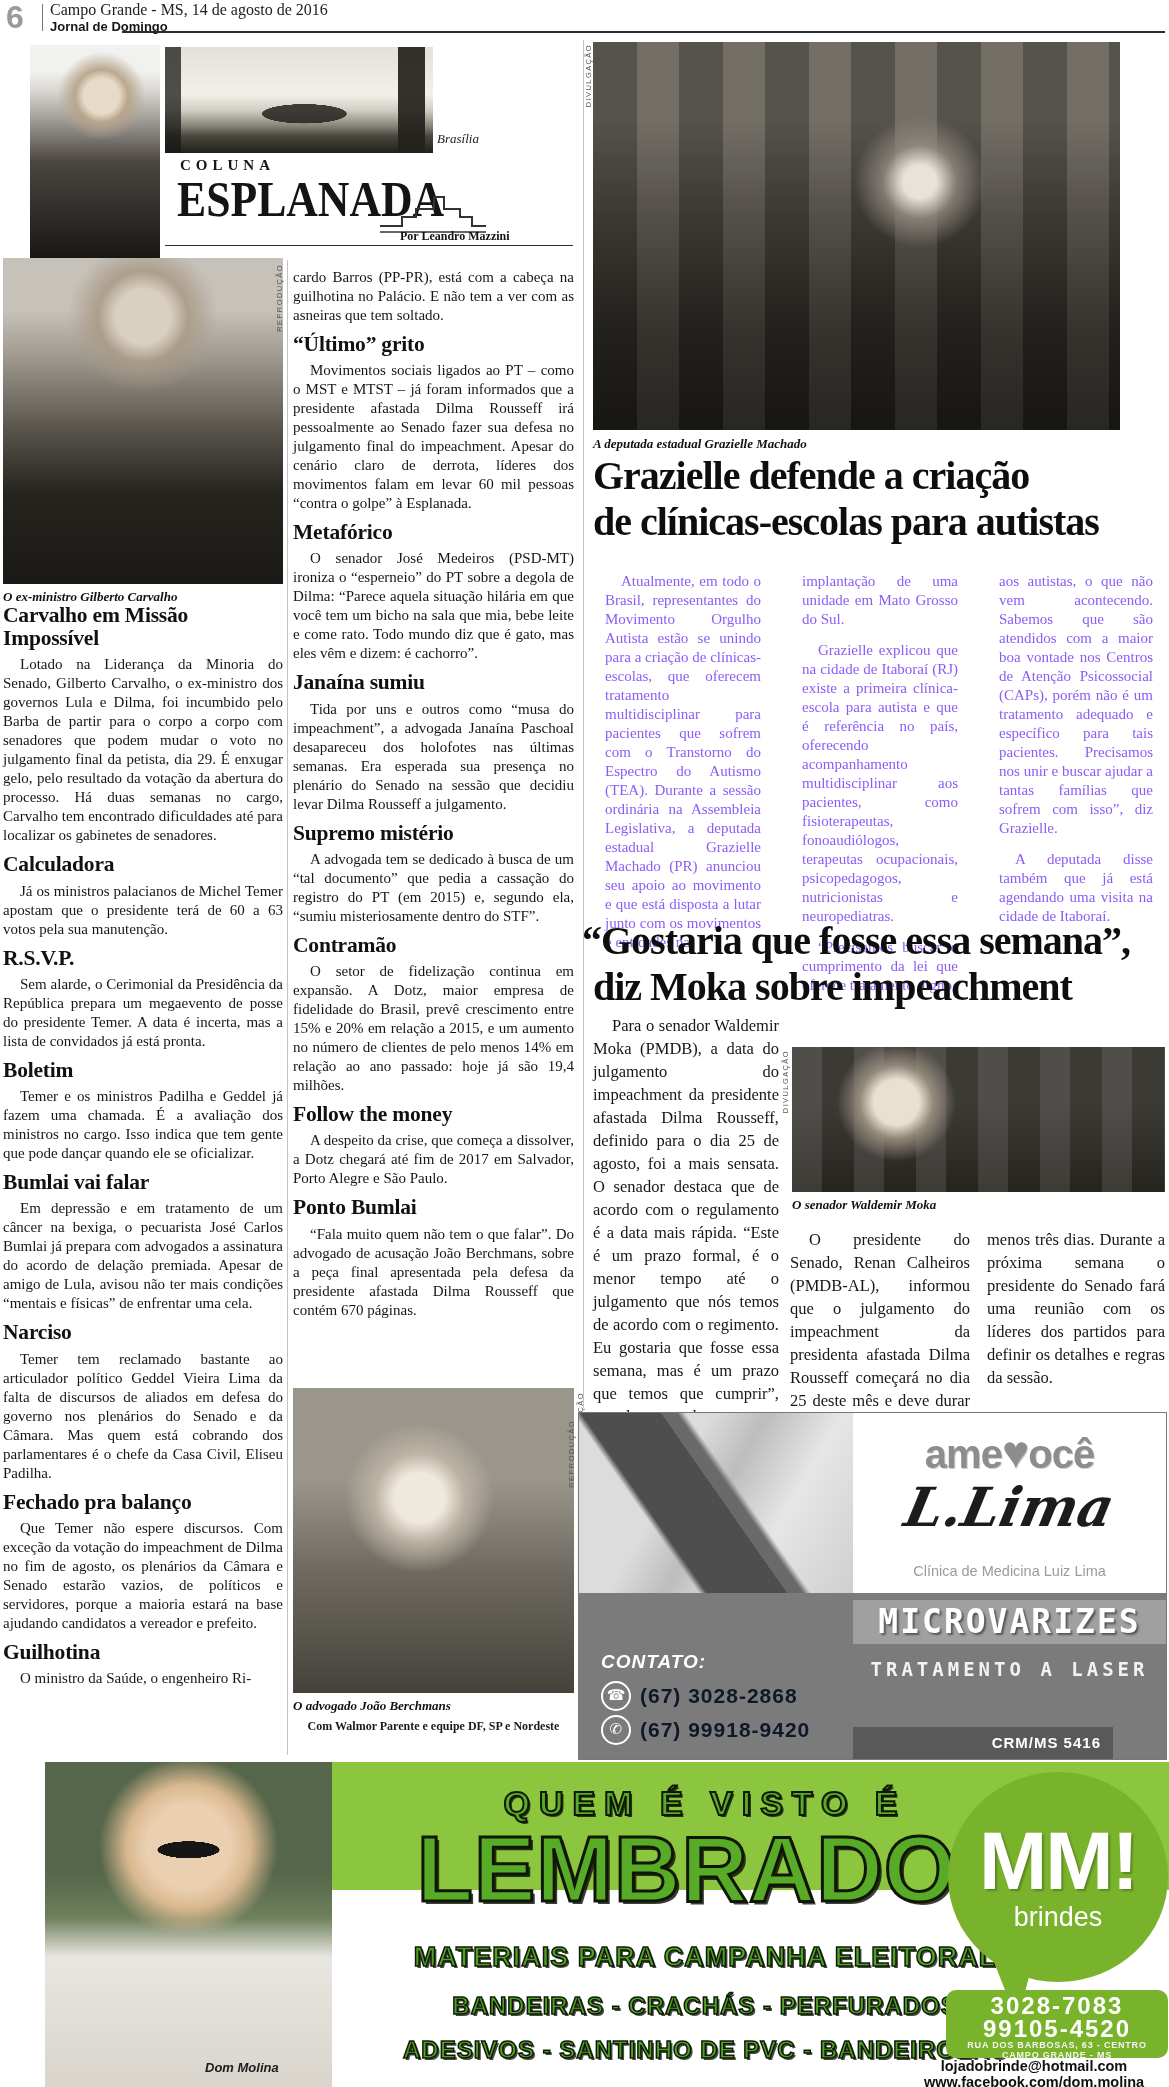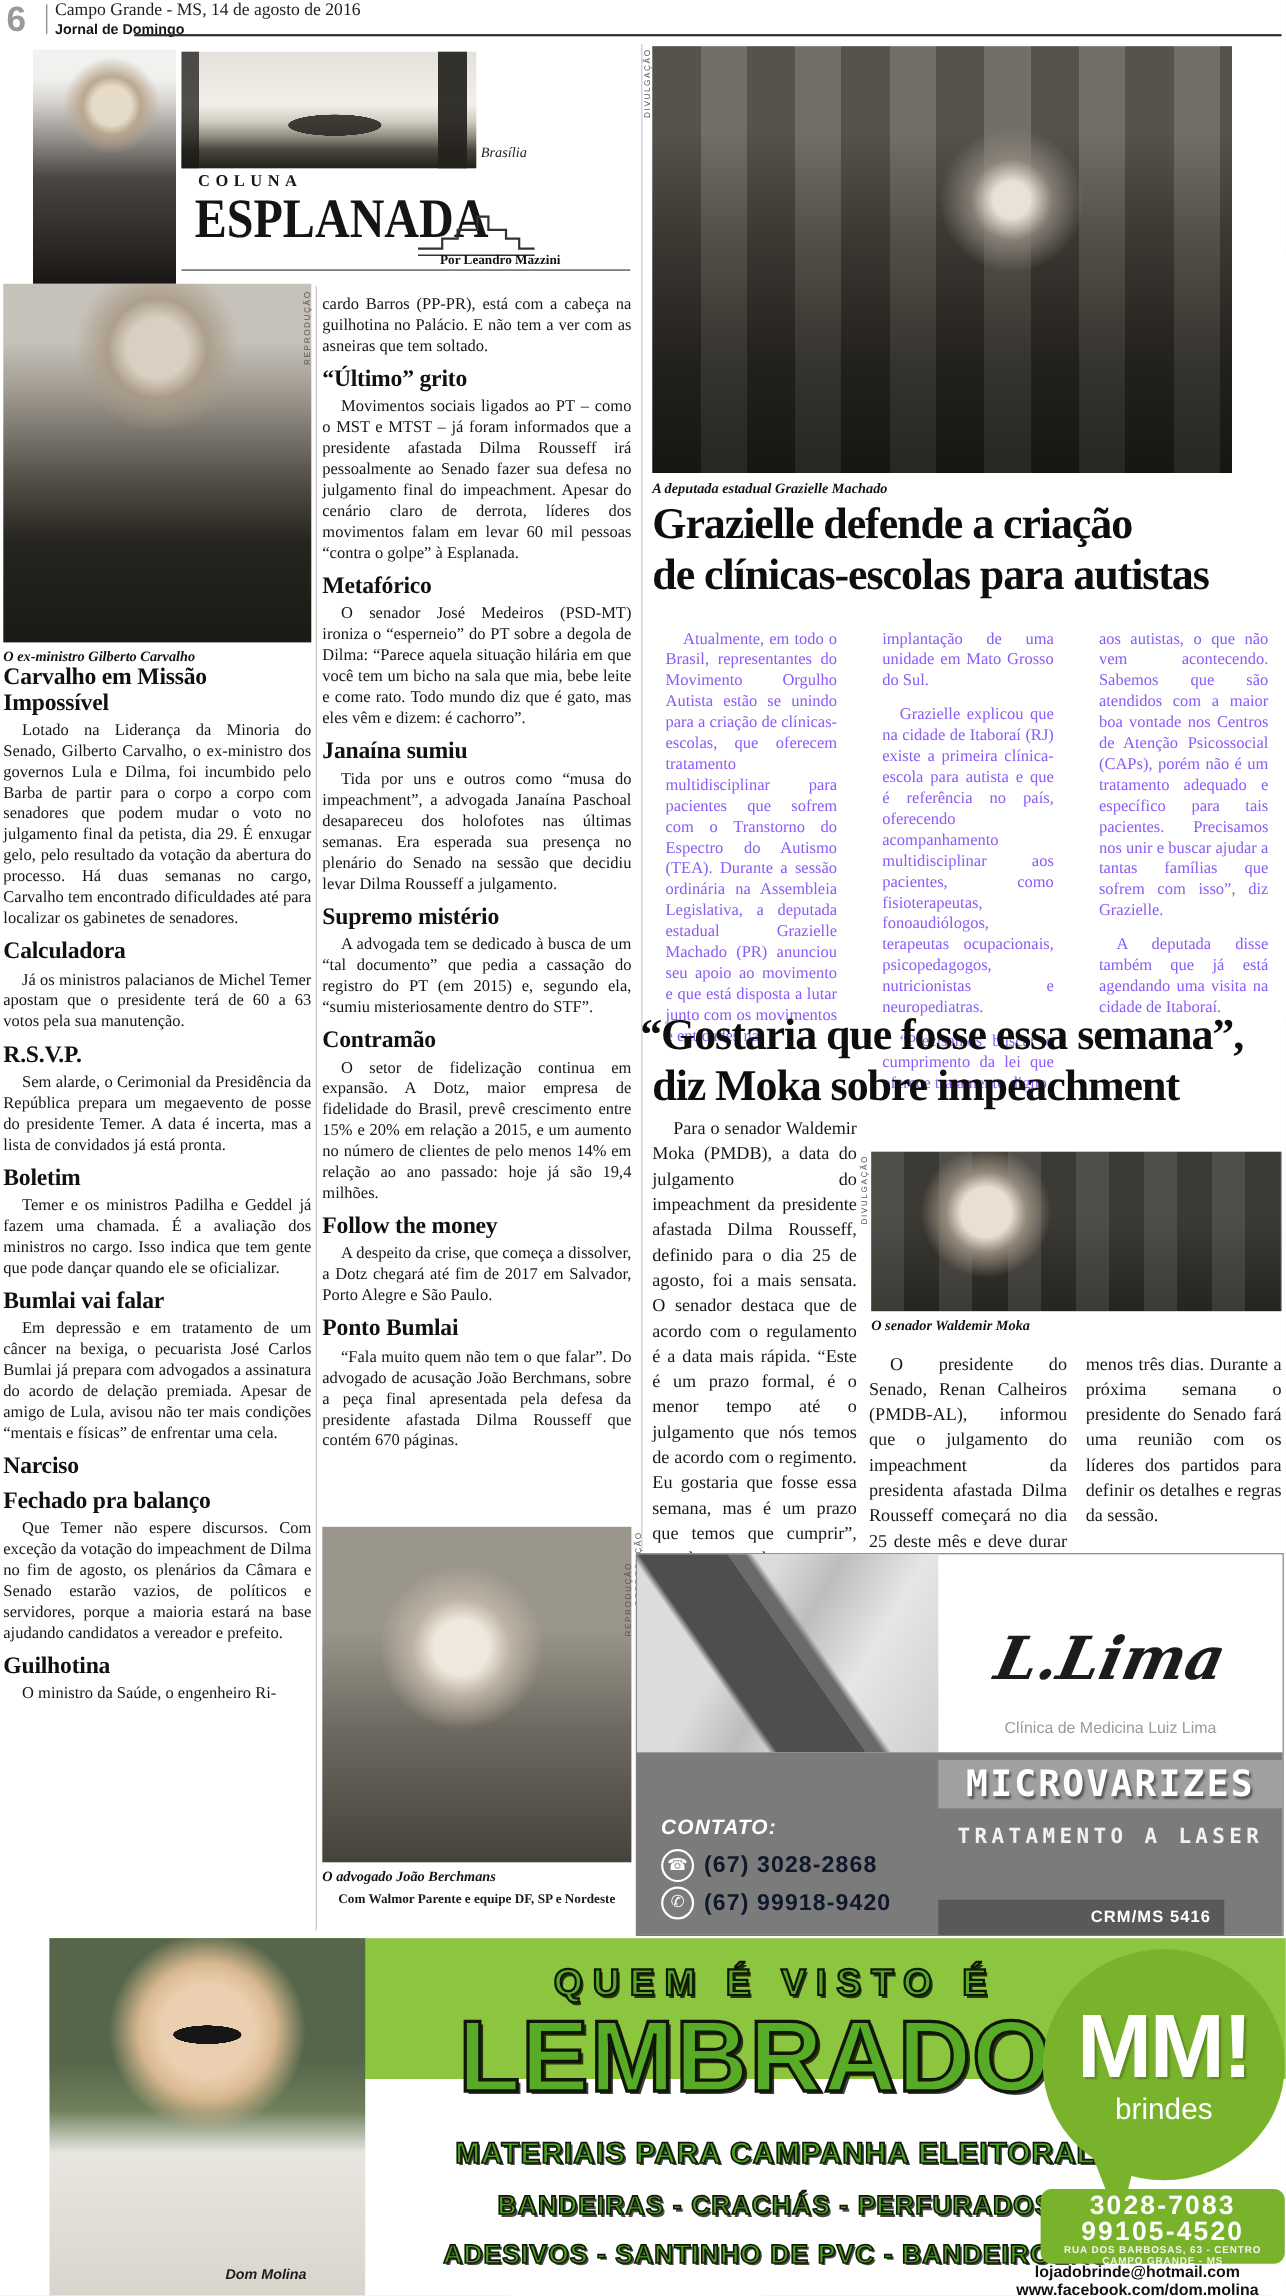--- a/index.html
+++ b/index.html
@@ -108,20 +108,21 @@
     <section>
         <h2 class="nh">Boletim</h2>
         <p class="nb">Temer e os ministros Padilha e Geddel já fazem uma chamada. É a avaliação dos ministros no cargo. Isso indica que tem gente que pode dançar quando ele se oficializar.</p>
       </section>
     <section>
         <h2 class="nh">Bumlai vai falar</h2>
         <p class="nb">Em depressão e em tratamento de um câncer na bexiga, o pecuarista José Carlos Bumlai já prepara com advogados a assinatura do acordo de delação premiada. Apesar de amigo de Lula, avisou não ter mais condições “mentais e físicas” de enfrentar uma cela.</p>
       </section>
     <section>
         <h2 class="nh">Narciso</h2>
+        <p class="nb">Temer tem reclamado bastante ao articulador político Geddel Vieira Lima da falta de discursos de aliados em defesa do governo nos plenários do Senado e da Câmara. Mas quem está cobrando dos parlamentares é o chefe da Casa Civil, Eliseu Padilha.</p>
       </section>
     <section>
         <h2 class="nh">Fechado pra balanço</h2>
         <p class="nb">Que Temer não espere discursos. Com exceção da votação do impeachment de Dilma no fim de agosto, os plenários da Câmara e Senado estarão vazios, de políticos e servidores, porque a maioria estará na base ajudando candidatos a vereador e prefeito.</p>
       </section>
     <section>
         <h2 class="nh">Guilhotina</h2>
         <p class="nb">O ministro da Saúde, o engenheiro Ri-</p>
       </section>
   </div>
@@ -192,20 +193,23 @@
   <div class="abs" style="left:790px;top:1228px;width:180px">
     <p class="mb">O presidente do Senado, Renan Calheiros (PMDB-AL), informou que o julgamento do impeachment da presidenta afastada Dilma Rousseff começará no dia 25 deste mês e deve durar pelo</p>
   </div>
   <div class="abs" style="left:987px;top:1228px;width:178px">
     <p class="mb noind">menos três dias. Durante a próxima semana o presidente do Senado fará uma reunião com os líderes dos partidos para definir os detalhes e regras da sessão.</p>
   </div>
 
   <div class="abs vcred" style="left:568px;top:1420px">REPRODUÇÃO</div>
   <div class="abs lima-box" style="left:578px;top:1412px;width:587px;height:346px">
     <div class="abs ph ph-laser" style="left:0;top:0;width:274px;height:180px"></div>
+    <div class="abs center" style="left:274px;top:12px;width:313px">
+      <span class="brand">ame</span><span class="brand" style="font-size:46px">♥</span><span class="brand">ocê</span>
+    </div>
     <div class="abs center" style="left:274px;top:62px;width:313px"><span class="sig" style="display:inline-block">L.Lima</span></div>
     <div class="abs center clinic" style="left:274px;top:150px;width:313px">Clínica de Medicina Luiz Lima</div>
     <div class="abs" style="left:0;top:180px;width:587px;height:166px;background:#7b7b7b">
       <div class="abs" style="left:274px;top:7px;width:313px;height:44px;background:#a0a0a0;text-align:center"><span class="micro">MICROVARIZES</span></div>
       <div class="abs contato" style="left:22px;top:58px">CONTATO:</div>
       <div class="abs" style="left:22px;top:88px">
         <span class="pic">☎</span><span class="pnum">(67) 3028-2868</span>
       </div>
       <div class="abs" style="left:22px;top:122px">
         <span class="pic">✆</span><span class="pnum">(67) 99918-9420</span>

